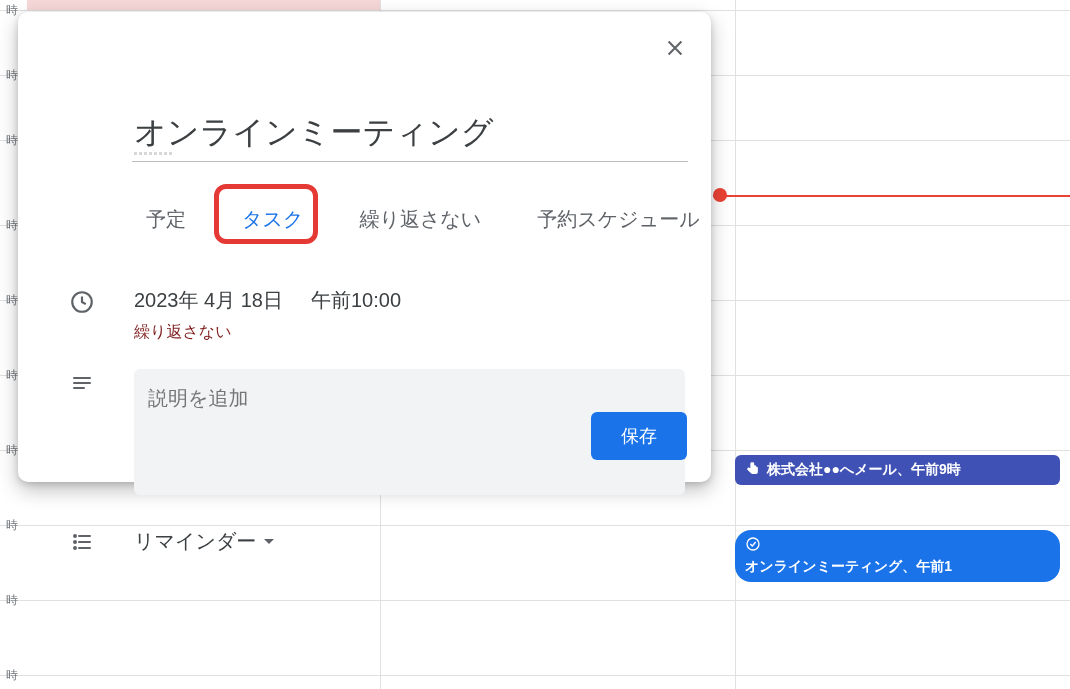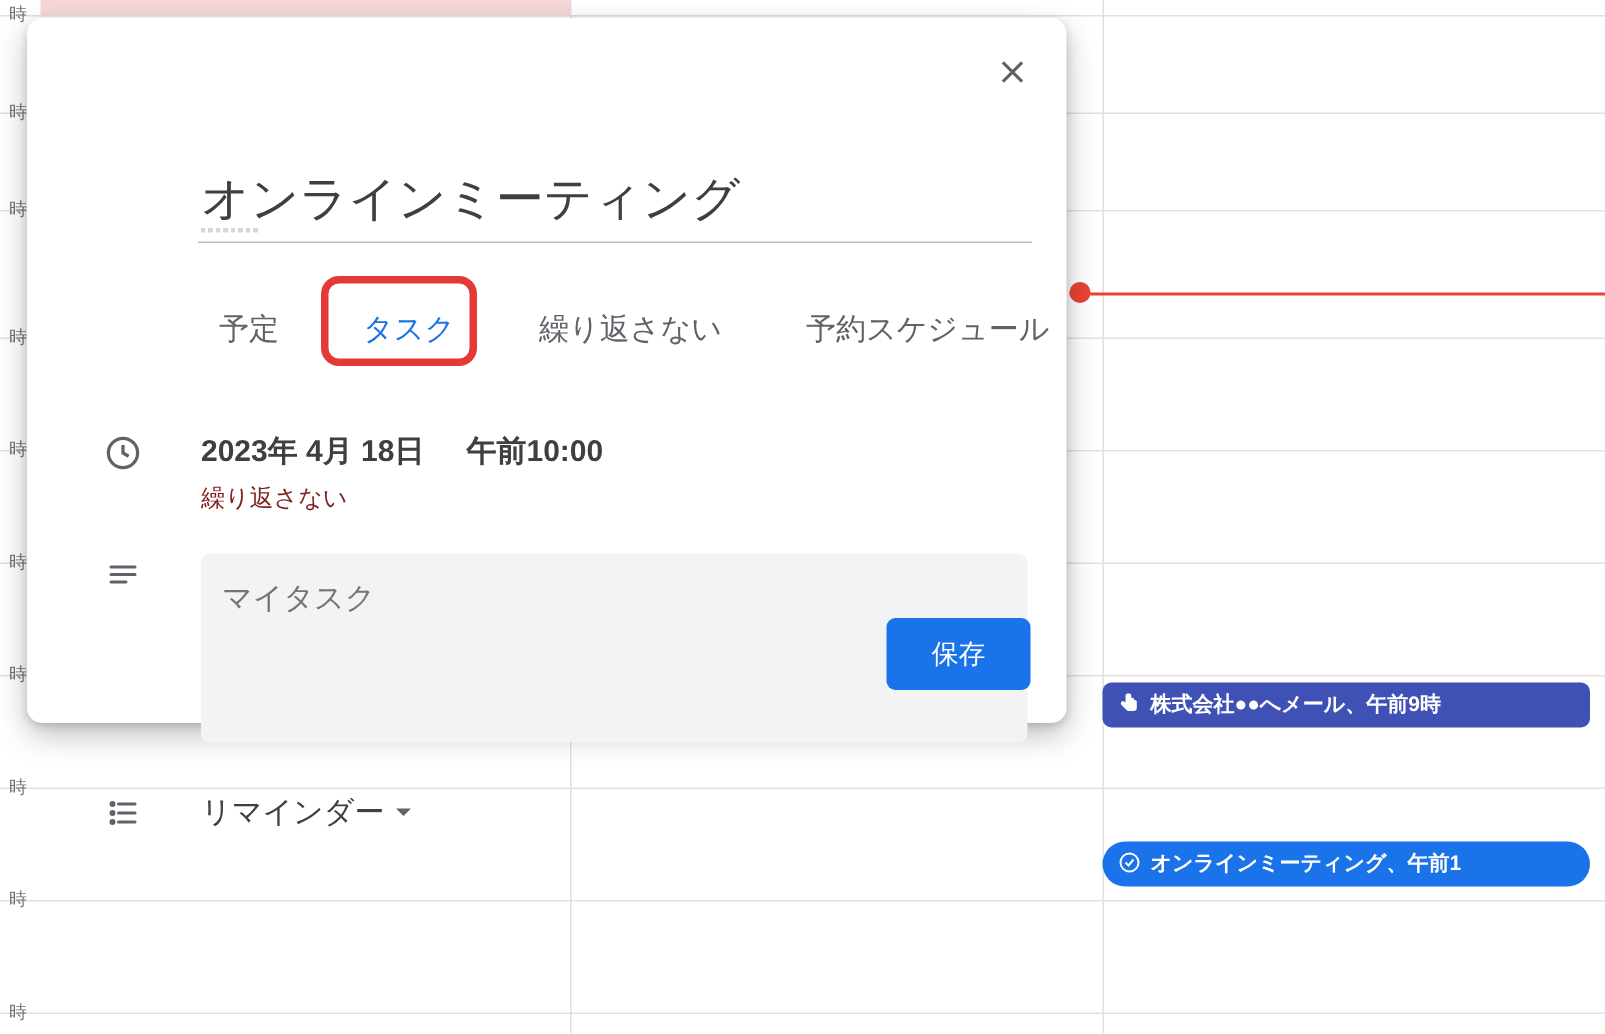--- a/index.html
+++ b/index.html
@@ -35,21 +35,21 @@
     }
 
     
     .chip {
       position: absolute; left: 735px; right: 10px;
       border-radius: 6px; color: #fff; font-size: 14px; font-weight: 600;
       padding: 6px 10px 6px 10px; white-space: nowrap; overflow: hidden;
       display: flex; align-items: flex-start; gap: 6px;
     }
     .chip.indigo { background: #3f51b5; top: 455px; }
-    .chip.blue   { background: #1a73e8; top: 561px; border-radius: 16px; }
+    .chip.blue   { background: #1a73e8; top: 530px; border-radius: 16px; flex-direction: column; }
     .chip .chip-icon { width:16px; height:16px; flex:0 0 16px; }
 
     
     .card {
       position: absolute; top: 12px; left: 18px;
       width: 693px; height: 470px;
       background: #fff; border-radius: 10px;
       box-shadow: 0 8px 20px rgba(0,0,0,.25), 0 2px 6px rgba(0,0,0,.15);
       padding: 0 0 20px 0;
     }
@@ -85,21 +85,21 @@
       width: 104px; height: 60px;
       border: 5px solid #e53935; border-radius: 12px;
       pointer-events: none;
     }
 
     .field-row { position: absolute; left: 44px; right: 26px; display:flex; gap:32px; align-items:flex-start; }
     .field-row .icon-slot { width:40px; display:flex; justify-content:center; flex:0 0 40px; padding-top:2px;}
     .field-content { flex:1; }
 
     .row-time { top: 275px; }
-    .time-line { font-size: 20px; color:#3c4043; display:flex; gap:28px;font-weight:bold;}
+    .time-line { font-size: 20px; color:#3c4043; display:flex; gap:28px;}
     .repeat-line { font-size:16px; color:#7f1d1d; margin-top:8px;}
 
     .row-desc { top: 357px; }
     .desc-box {
       width: 100%; height: 126px; background: #f1f3f4; border-radius: 6px;
       font-size: 20px; color: #757575; padding: 16px 14px; cursor: text;
     }
 
     .row-list { top: 516px; }
     .list-line { font-size:20px; color:#3c4043; display:flex; align-items:center; gap:8px; cursor:pointer;}
@@ -195,21 +195,21 @@
     </div>
   </div>
 
   <div class="field-row row-desc">
     <div class="icon-slot">
       <svg width="24" height="24" viewBox="0 0 24 24" fill="none" stroke="#5f6368" stroke-width="2" stroke-linecap="round">
           <path d="M4 7h16M4 12h16M4 17h10"></path>
         </svg>
     </div>
     <div class="field-content">
-      <div class="desc-box">マイタスク</div>
+      <div class="desc-box">説明を追加</div>
     </div>
   </div>
 
   <div class="field-row row-list">
     <div class="icon-slot">
       <svg width="24" height="24" viewBox="0 0 24 24" fill="none" stroke="#5f6368" stroke-width="2" stroke-linecap="round">
           <path d="M9 6h11M9 12h11M9 18h11"></path>
           <circle cx="5" cy="6" r="1" fill="#5f6368"></circle>
           <circle cx="5" cy="12" r="1" fill="#5f6368"></circle>
           <circle cx="5" cy="18" r="1" fill="#5f6368"></circle>

